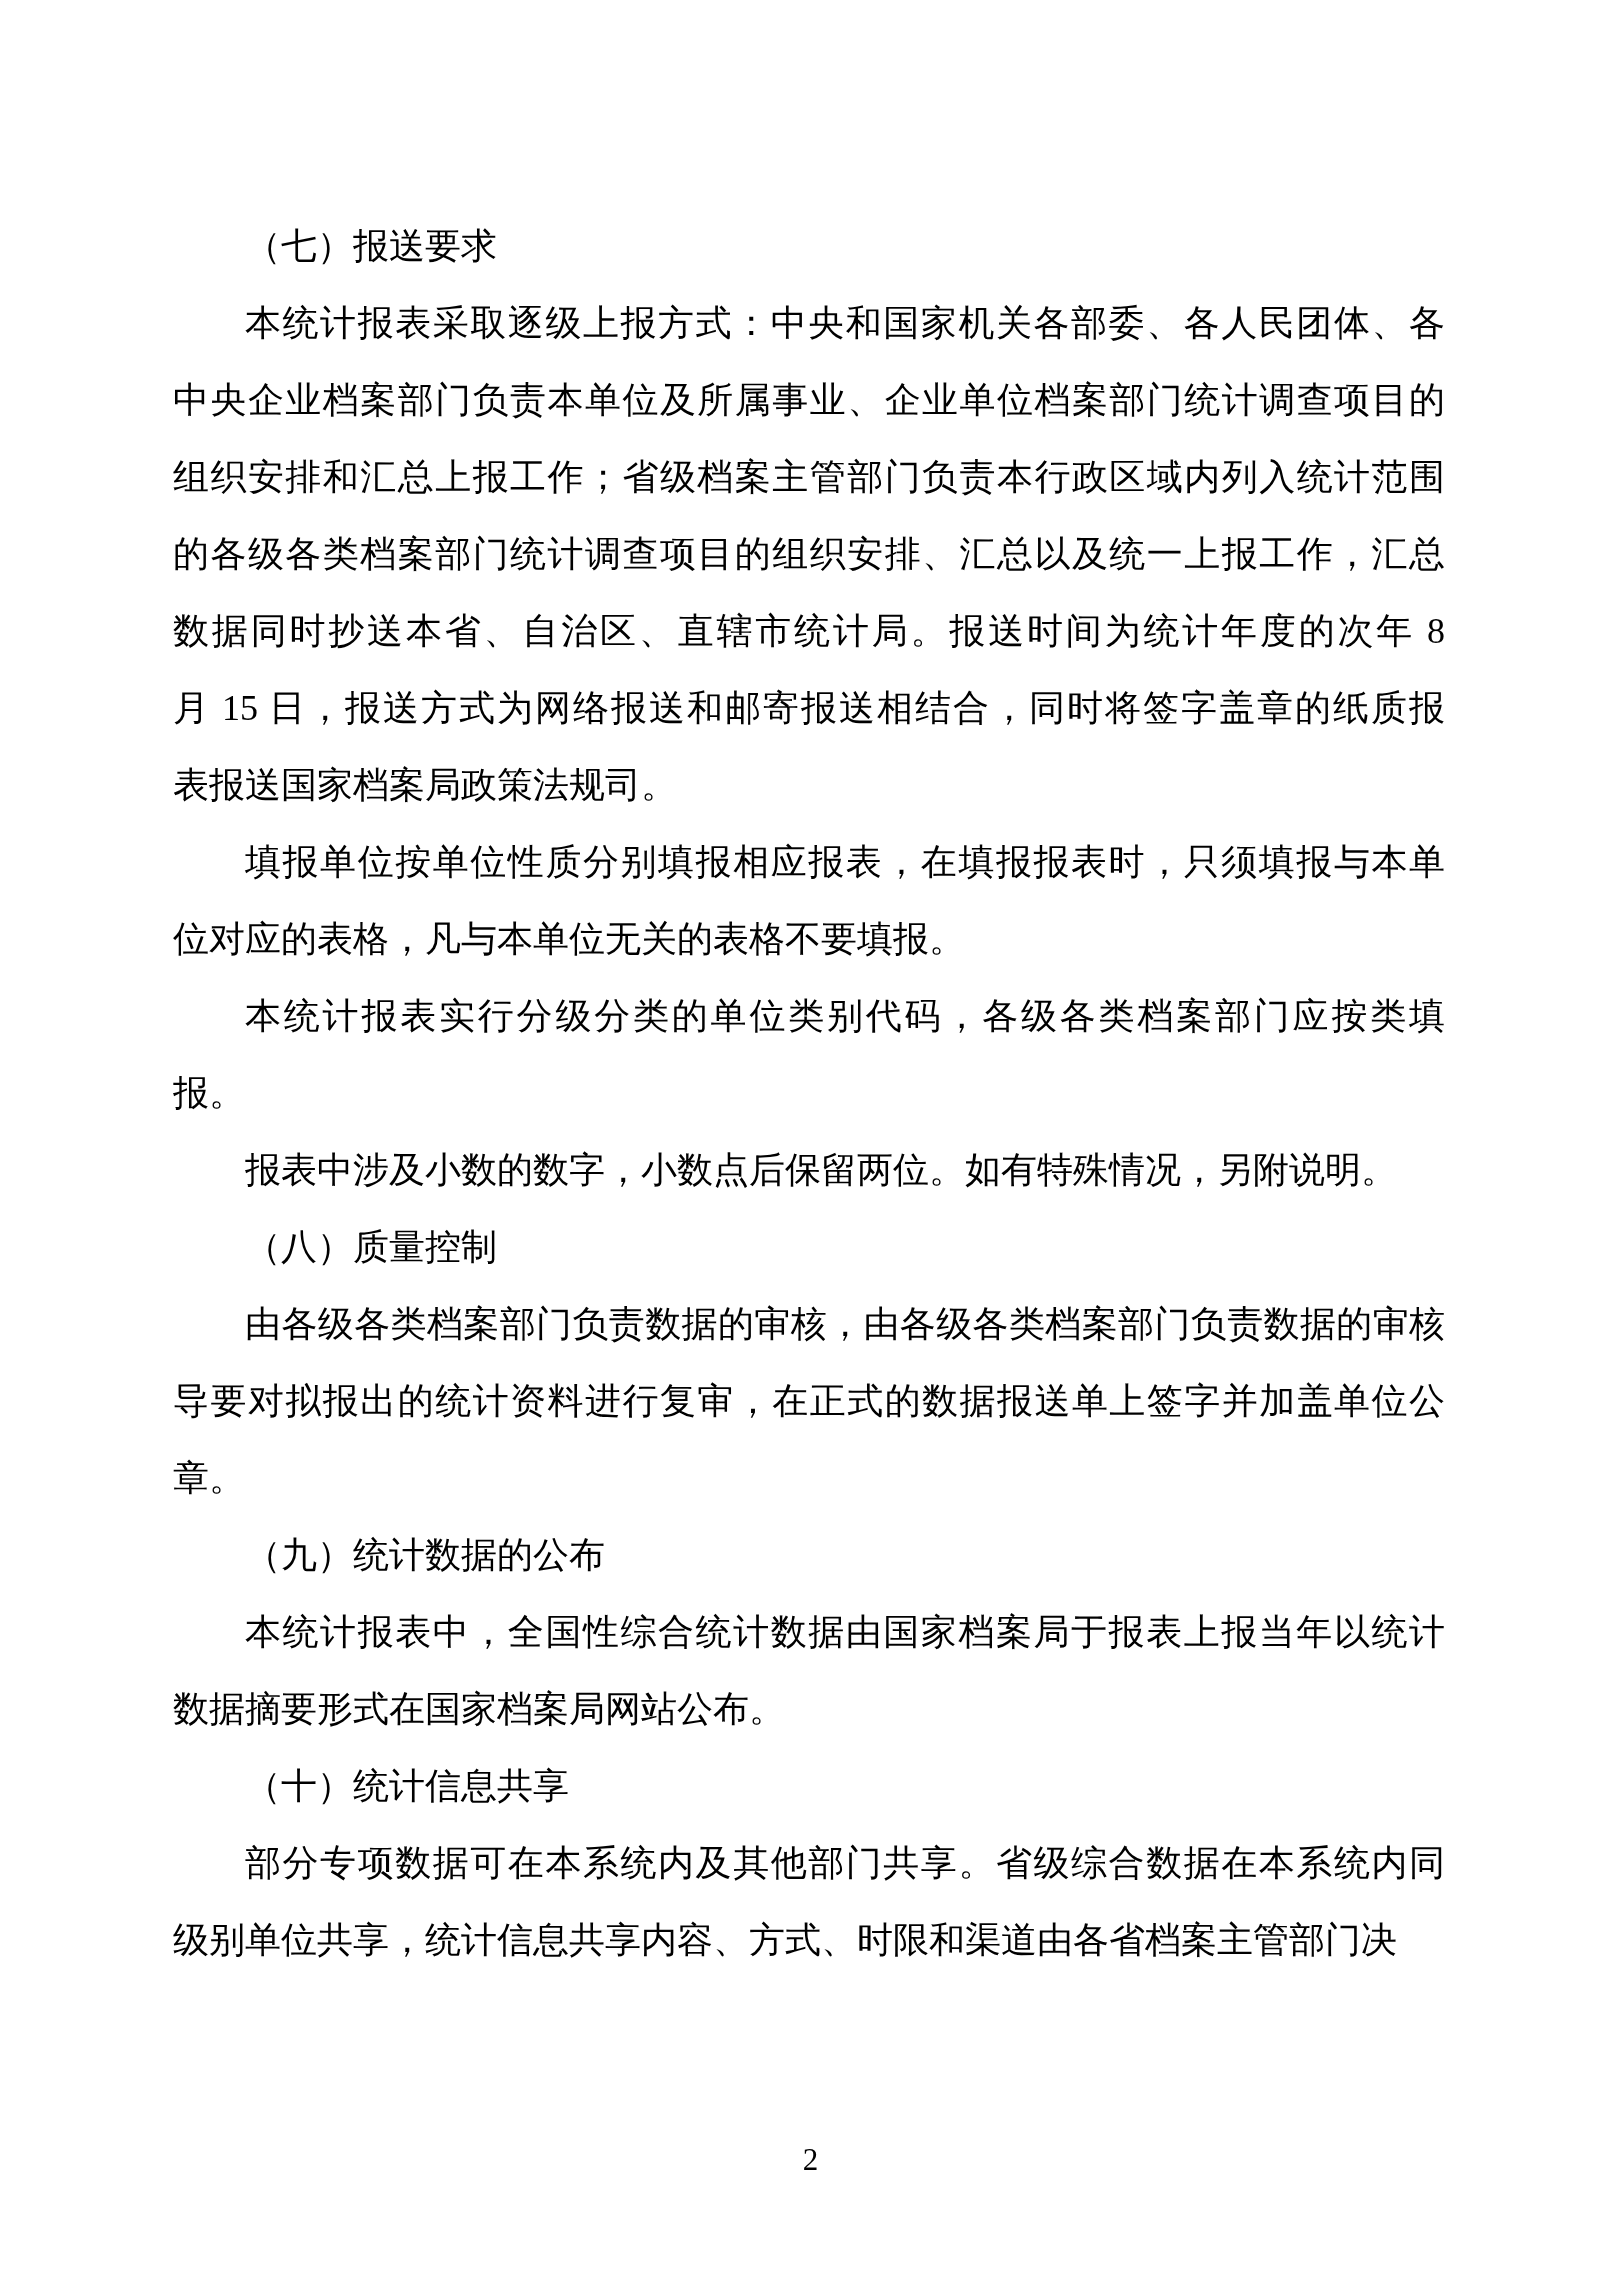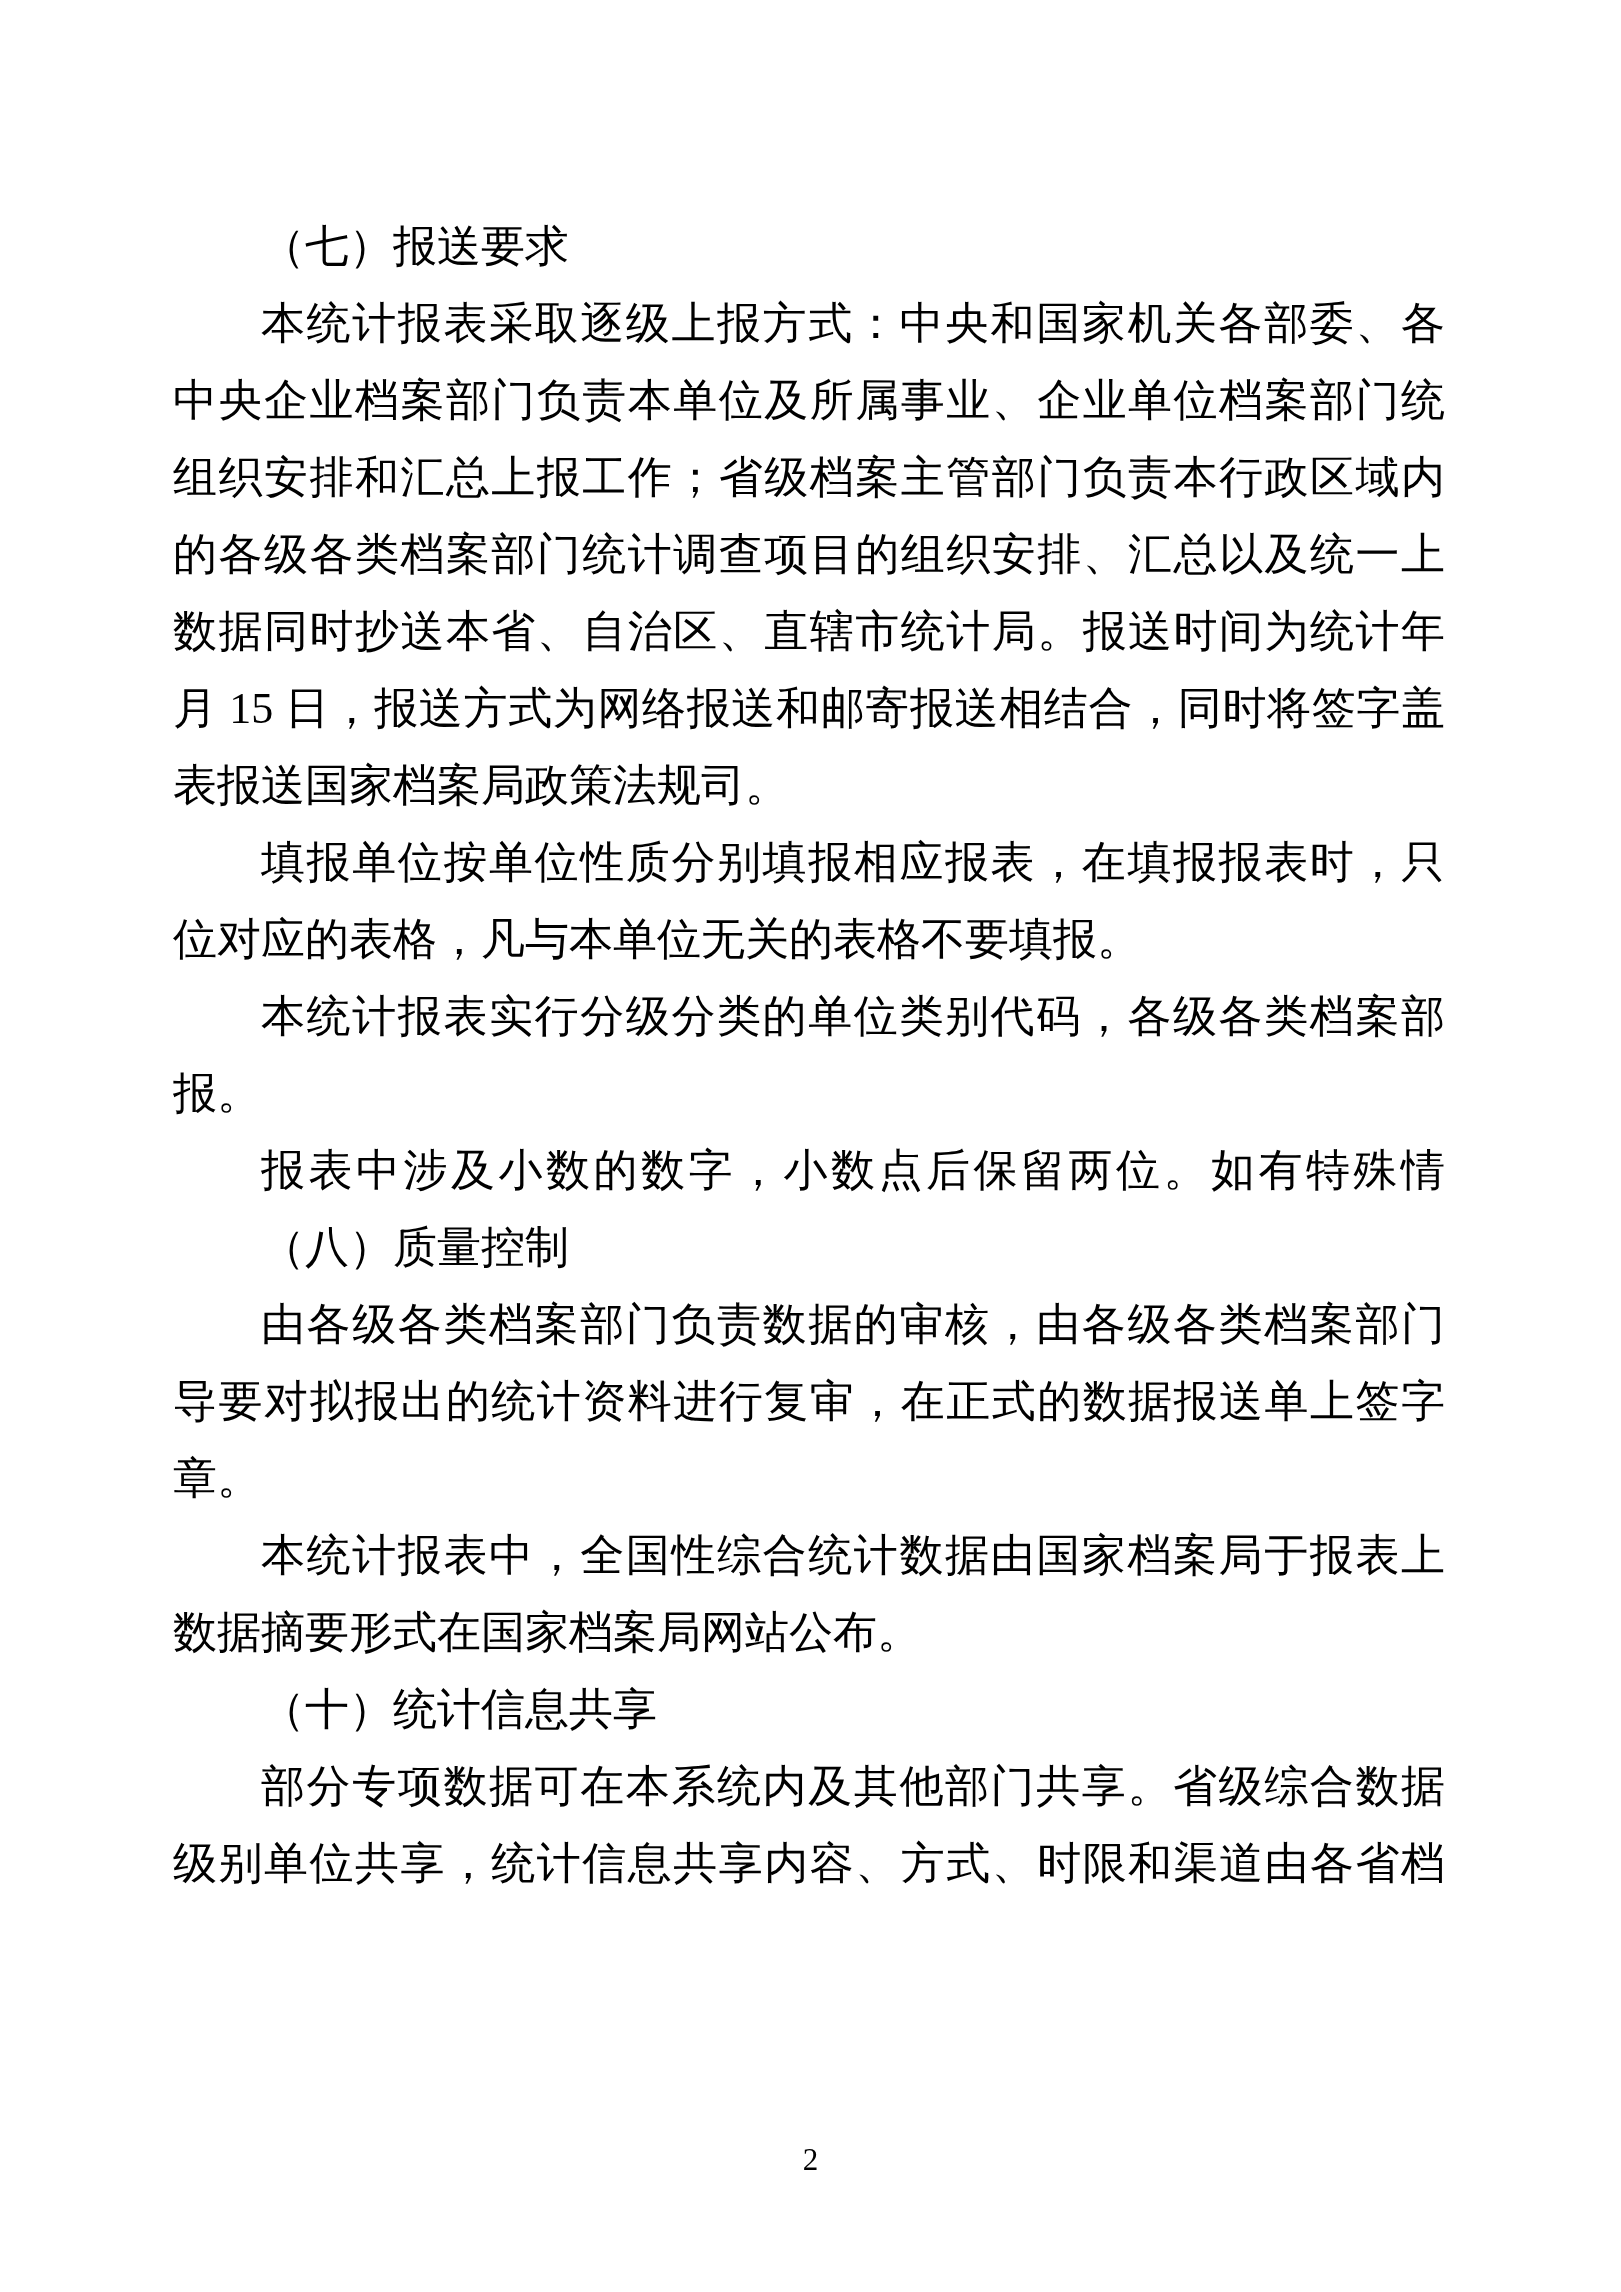--- a/index.html
+++ b/index.html
@@ -18,21 +18,21 @@
     position: absolute;
     inset: 0;
     background: #ffffff;
     overflow: hidden;
   }
   .content {
     position: absolute;
     top: 208px;
     left: 173px;
     width: 1272px;
-    font-size: 44px;
+    font-size: 36px;
     line-height: 77px;
     letter-spacing: 0;
   }
   .block { margin: 0; padding: 0; }
   .line {
     height: 77px;
     text-align: justify;
     text-align-last: justify;
     overflow: hidden;
   }
@@ -78,20 +78,23 @@
         <div class="line first last">报表中涉及小数的数字，小数点后保留两位。如有特殊情况，另附说明。</div>
       </div>
       <div class="block heading">
         <div class="line first last">（八）质量控制</div>
       </div>
       <div class="block para">
         <div class="line first">由各级各类档案部门负责数据的审核，由各级各类档案部门负责数据的审核</div>
         <div class="line">导要对拟报出的统计资料进行复审，在正式的数据报送单上签字并加盖单位公</div>
         <div class="line last">章。</div>
       </div>
+      <div class="block heading">
+        <div class="line first last">（九）统计数据的公布</div>
+      </div>
       <div class="block para">
         <div class="line first">本统计报表中，全国性综合统计数据由国家档案局于报表上报当年以统计</div>
         <div class="line last">数据摘要形式在国家档案局网站公布。</div>
       </div>
       <div class="block heading">
         <div class="line first last">（十）统计信息共享</div>
       </div>
       <div class="block para">
         <div class="line first">部分专项数据可在本系统内及其他部门共享。省级综合数据在本系统内同</div>
         <div class="line last">级别单位共享，统计信息共享内容、方式、时限和渠道由各省档案主管部门决</div>

